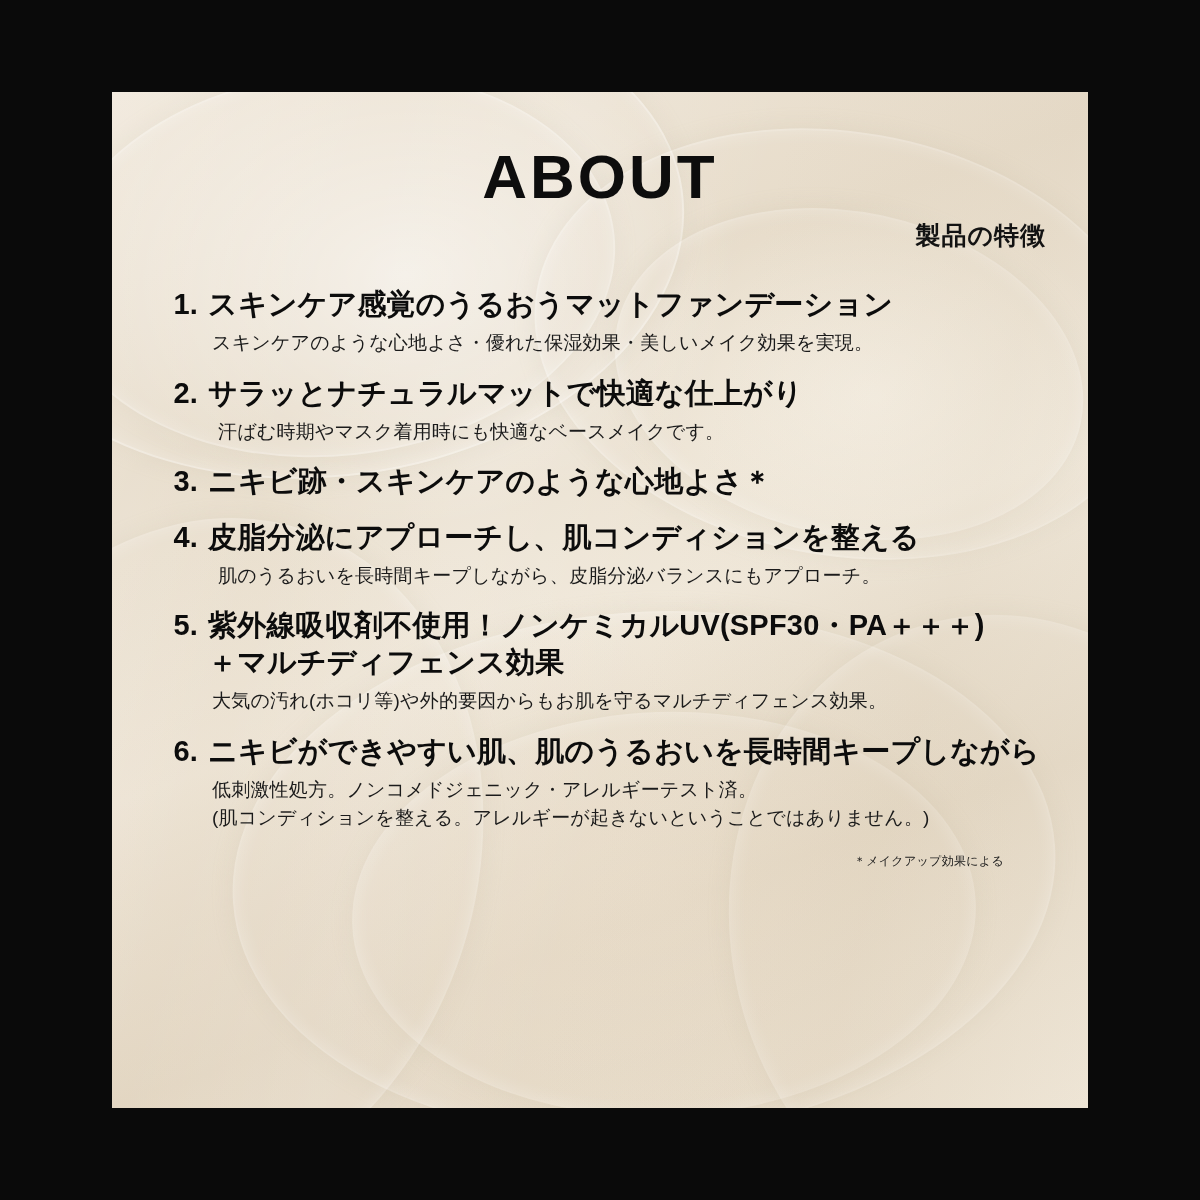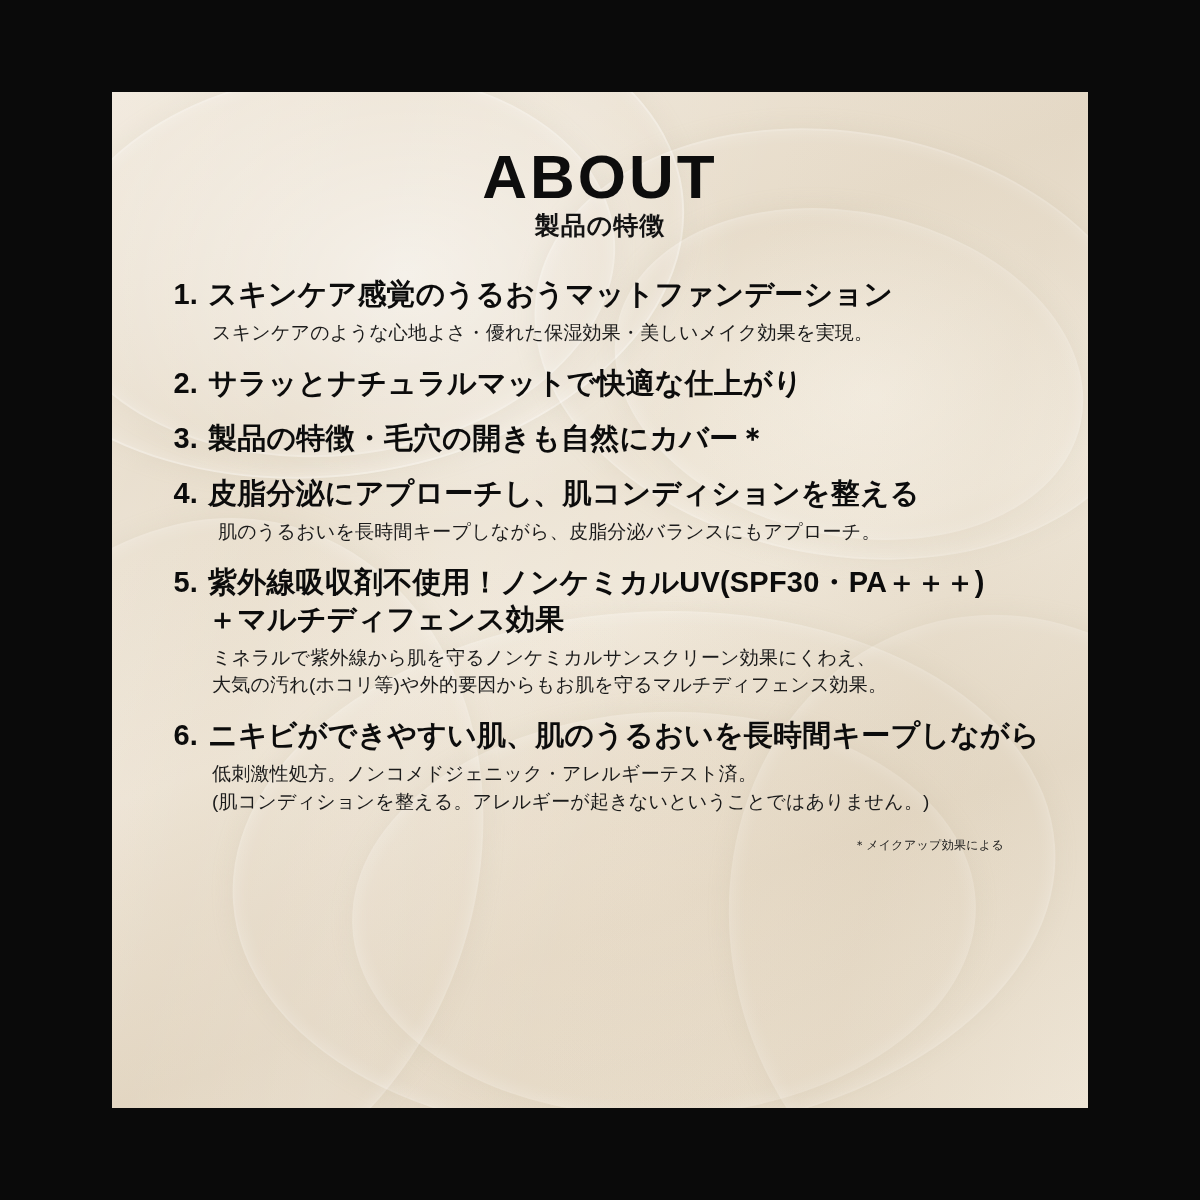--- a/index.html
+++ b/index.html
@@ -73,25 +73,25 @@
     text-align: center;
     font-size: 62px;
     font-weight: 700;
     letter-spacing: 3px;
     line-height: 1.05;
     color: #0d0d0d;
     margin: 8px 0 0 0;
     font-family: "Liberation Sans", "DejaVu Sans", sans-serif;
   }
   .subtitle {
-    text-align: center;
+    text-align: right;
     font-size: 25px;
     font-weight: 600;
     color: #131313;
-    margin: 0 0 0 0;
+    margin: 10px 0 0 0;
     letter-spacing: 1px;
   }
 
   .list {
     margin: 34px 0 0 0;
     padding: 0;
     list-style: none;
   }
   .item {
     margin: 0 0 18px 0;
@@ -163,26 +163,29 @@
           <div class="item-desc">
             <span class="line">スキンケアのような心地よさ・優れた保湿効果・美しいメイク効果を実現。</span>
           </div>
         </li>
 
         <li class="item">
           <div class="item-head">
             <span class="item-num">2.</span>
             <span class="item-title">サラッとナチュラルマットで快適な仕上がり</span>
           </div>
+          <div class="item-desc desc-indent-2">
+            <span class="line">汗ばむ時期やマスク着用時にも快適なベースメイクです。</span>
+          </div>
         </li>
 
         <li class="item">
           <div class="item-head">
             <span class="item-num">3.</span>
-            <span class="item-title">製品の特徴・毛穴の開きも自然にカバー＊</span>
+            <span class="item-title">ニキビ跡・スキンケアのような心地よさ＊</span>
           </div>
         </li>
 
         <li class="item">
           <div class="item-head">
             <span class="item-num">4.</span>
             <span class="item-title">皮脂分泌にアプローチし、肌コンディションを整える</span>
           </div>
           <div class="item-desc desc-indent-2">
             <span class="line">肌のうるおいを長時間キープしながら、皮脂分泌バランスにもアプローチ。</span>
@@ -192,21 +195,20 @@
         <li class="item">
           <div class="item-head">
             <span class="item-num">5.</span>
             <span class="item-title">紫外線吸収剤不使用！ノンケミカルUV(SPF30・PA＋＋＋)</span>
           </div>
           <div class="item-head">
             <span class="item-num"></span>
             <span class="item-title">＋マルチディフェンス効果</span>
           </div>
           <div class="item-desc">
-            <span class="line">ミネラルで紫外線から肌を守るノンケミカルサンスクリーン効果にくわえ、</span>
             <span class="line">大気の汚れ(ホコリ等)や外的要因からもお肌を守るマルチディフェンス効果。</span>
           </div>
         </li>
 
         <li class="item">
           <div class="item-head">
             <span class="item-num">6.</span>
             <span class="item-title">ニキビができやすい肌、肌のうるおいを長時間キープしながら</span>
           </div>
           <div class="item-desc">

